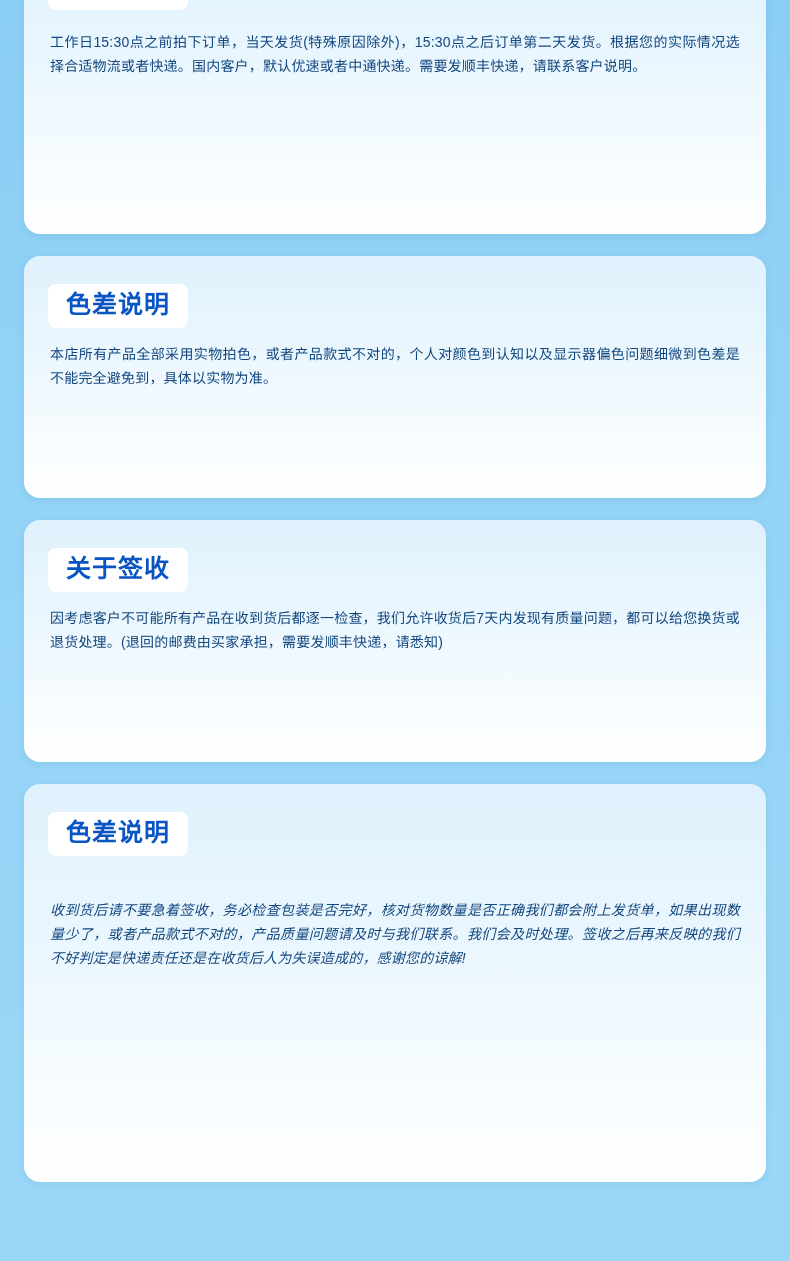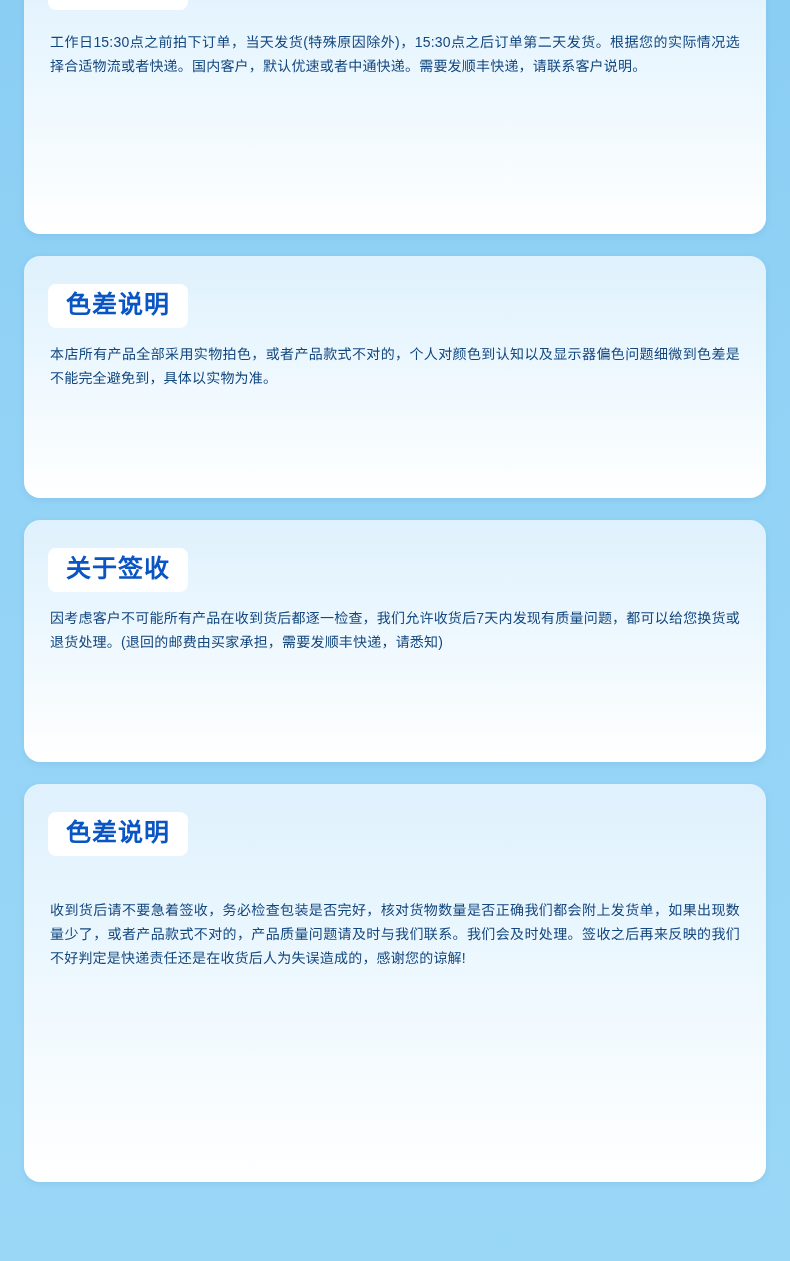--- a/index.html
+++ b/index.html
@@ -63,21 +63,21 @@
     letter-spacing: 0.2px;
     text-align: justify;
   }
   .card.first .body-text {
     margin-top: -14px;
   }
   .card-shipping { min-height: 278px; }
   .card-color    { min-height: 242px; }
   .card-return   { min-height: 242px; }
   .card-sign     { min-height: 398px; }
-  .card-sign .body-text { margin-top: 42px; }
+  .card-sign .body-text { margin-top: 42px; font-style: italic; }
 </style>
 </head>
 <body>
 
 <div class="page">
 
   <section class="card card-shipping first">
     <div class="badge">关于发货</div>
     <p class="body-text">工作日15:30点之前拍下订单，当天发货(特殊原因除外)，15:30点之后订单第二天发货。根据您的实际情况选择合适物流或者快递。国内客户，默认优速或者中通快递。需要发顺丰快递，请联系客户说明。</p>
   </section>

